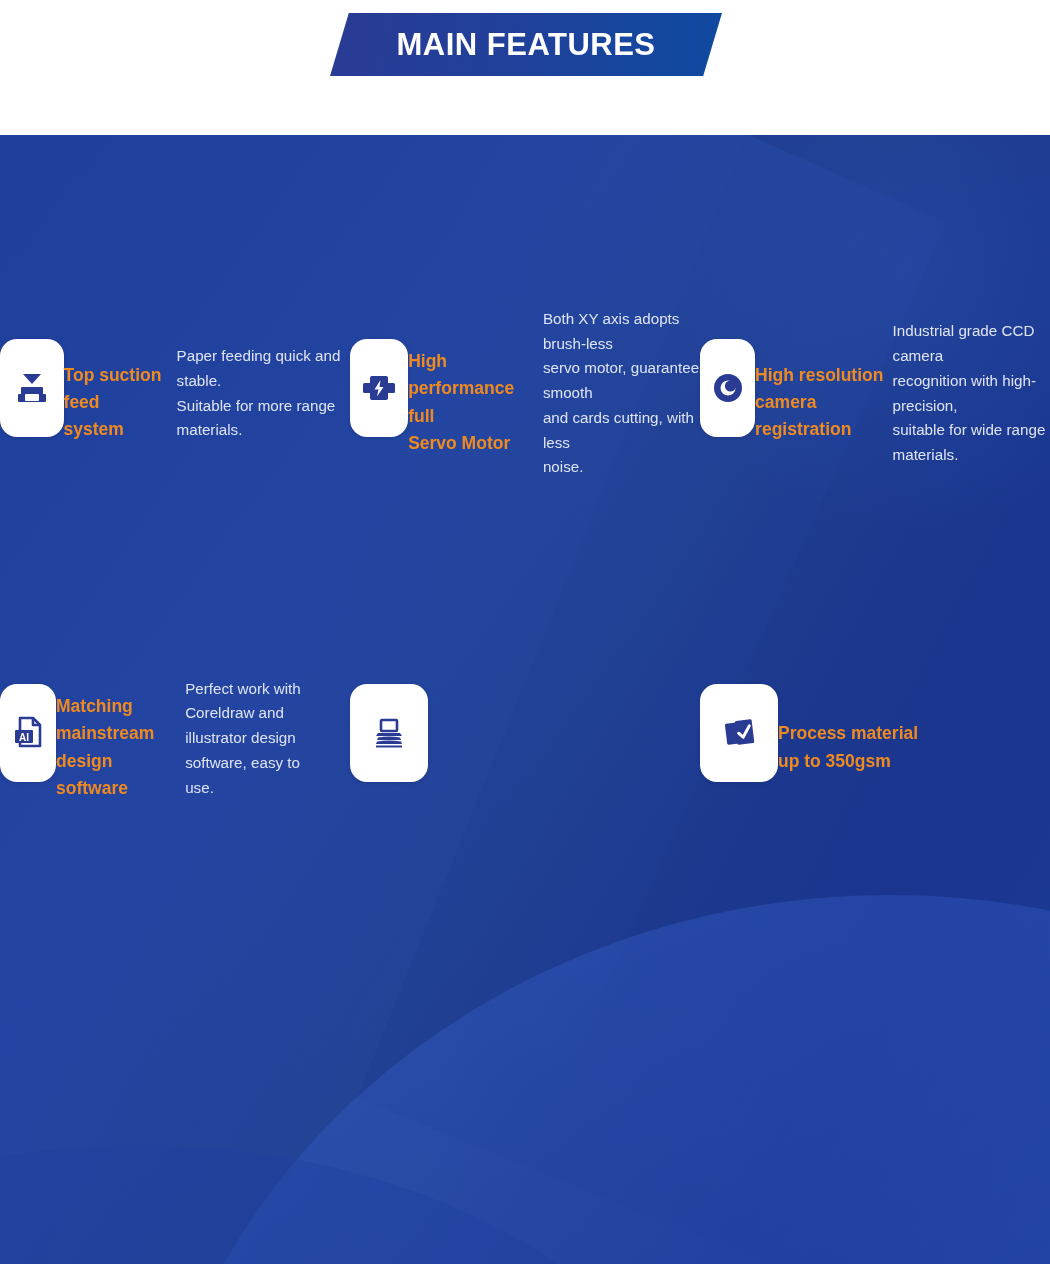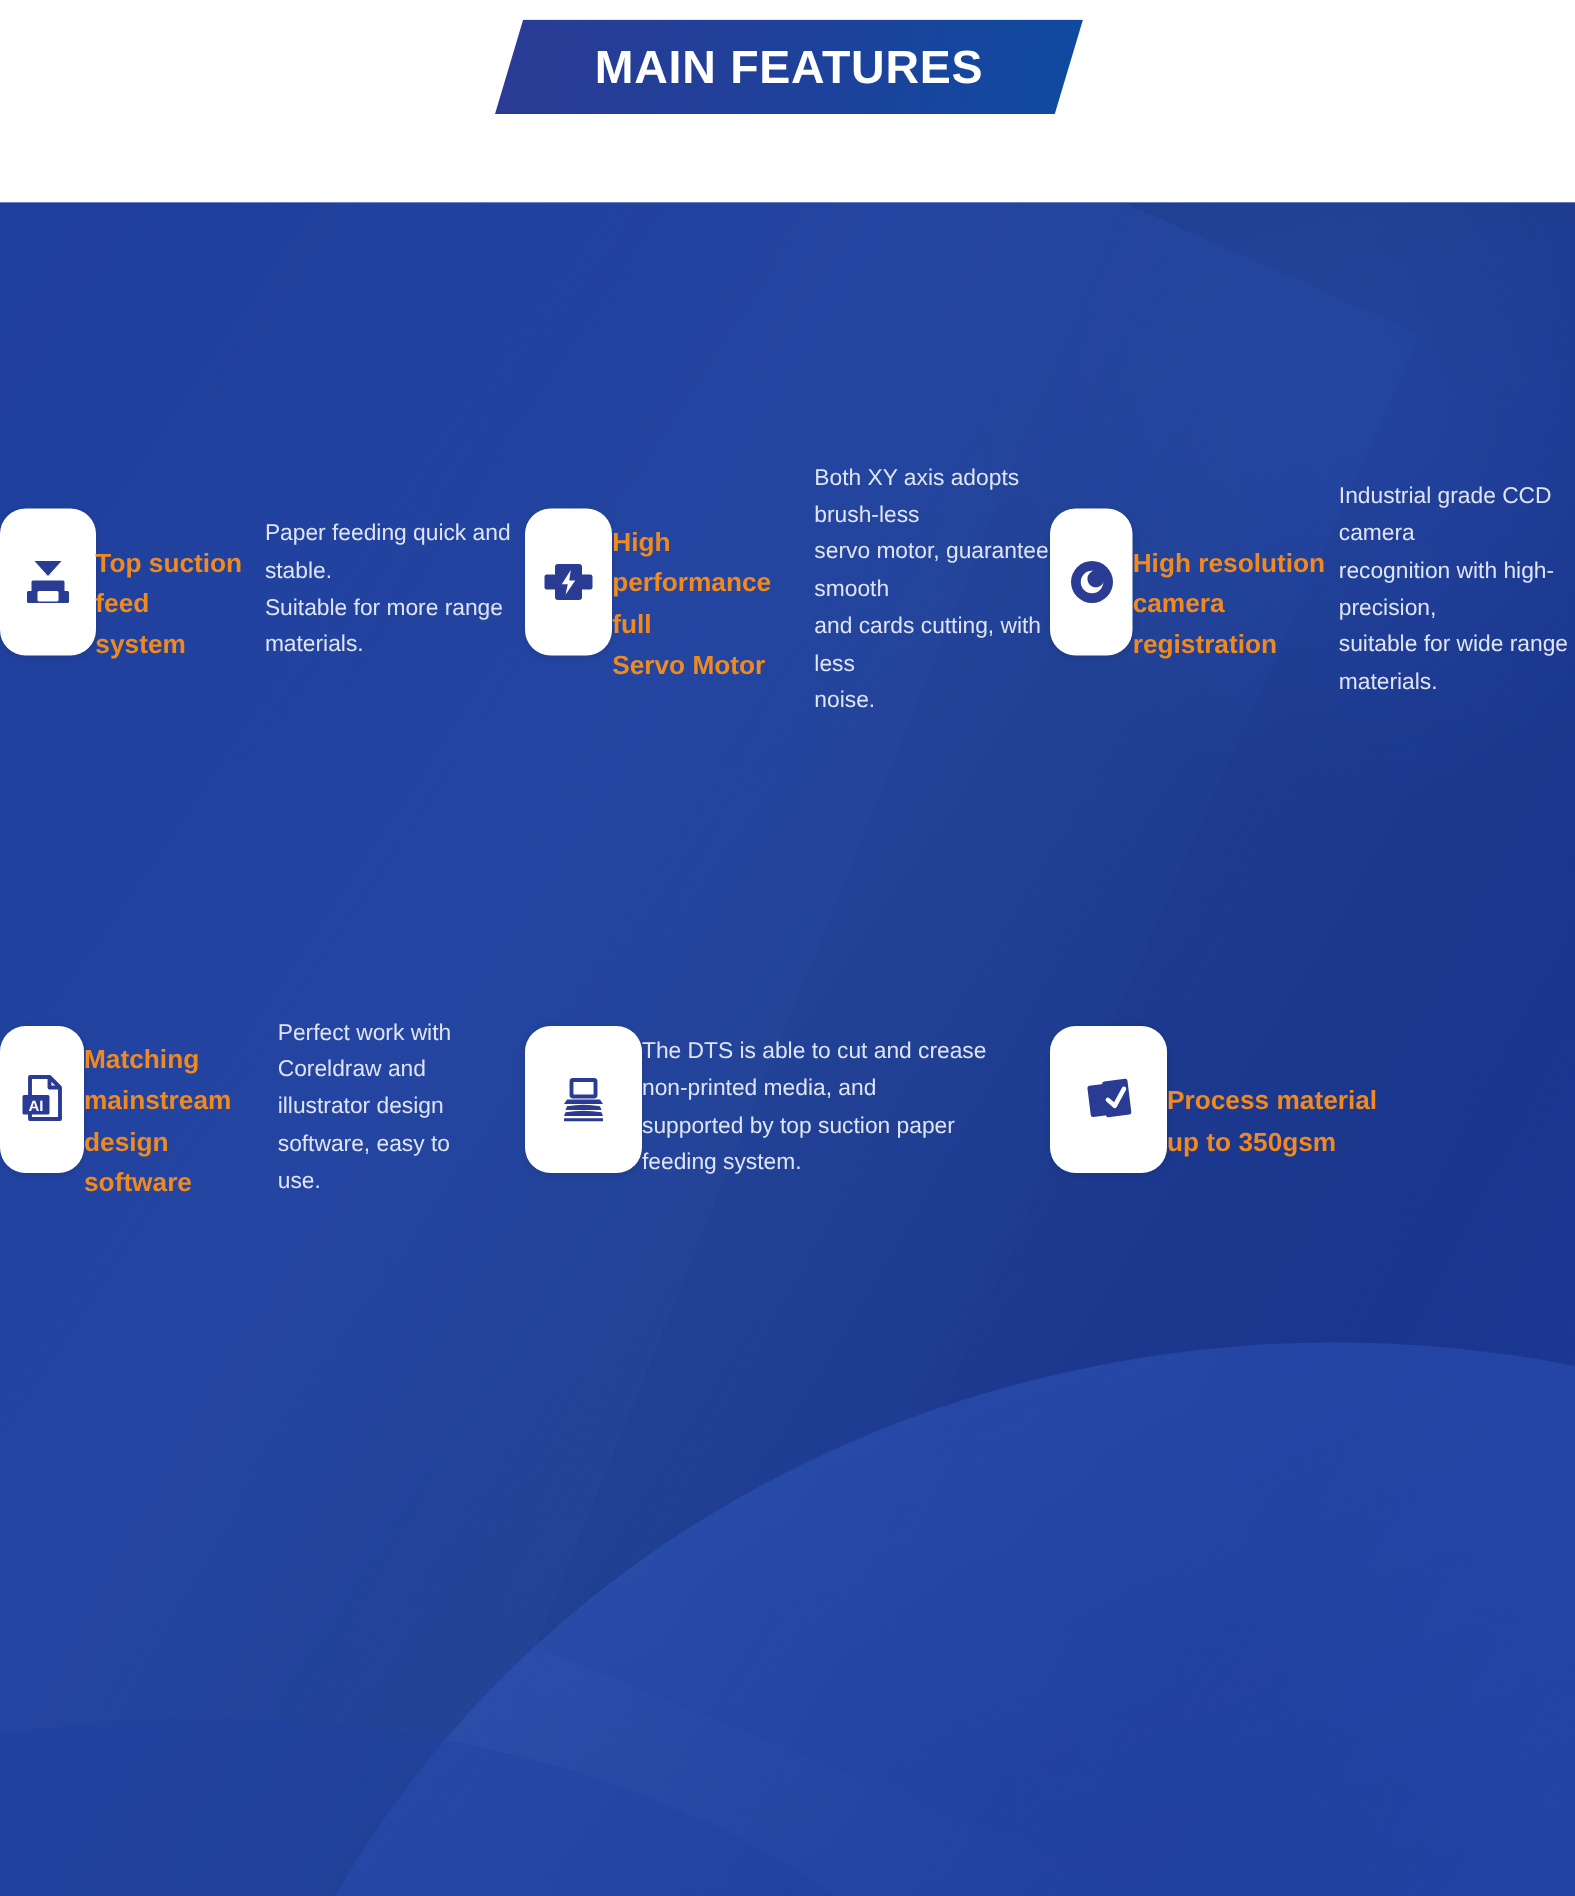--- a/index.html
+++ b/index.html
@@ -225,24 +225,20 @@
     <div class="card">
       <div class="icon-tile">
         <svg width="44" height="44" viewBox="0 0 44 44" aria-hidden="true">
           <rect x="14" y="9" width="16" height="11" rx="1" fill="none" stroke="#2a3b94" stroke-width="2.6"></rect>
           <path d="M11 22 L33 22 L35 25 L9 25 Z" fill="#2a3b94"></path>
           <path d="M11 26.5 Q22 24.5 33 26.5 L34 29 L10 29 Z" fill="#2a3b94"></path>
           <path d="M10 30.5 Q22 28.5 34 30.5 L35 33 L9 33 Z" fill="#2a3b94"></path>
           <path d="M9 34.5 L35 34.5 L35 36.5 L9 36.5 Z" fill="#2a3b94"></path>
         </svg>
       </div>
-      <div class="card-desc">The DTS is able to cut and crease
-non-printed media, and
-supported by top suction paper
-feeding system.</div>
     </div>
 
     <div class="card">
       <div class="icon-tile">
         <svg width="44" height="44" viewBox="0 0 44 44" aria-hidden="true">
           <rect x="9" y="12" width="15" height="21" rx="1.5" fill="#2a3b94" transform="rotate(-7 16.5 22.5)"></rect>
           <rect x="19" y="9" width="17" height="24" rx="1.5" fill="#2a3b94" transform="rotate(-7 27.5 21)"></rect>
           <path d="M21.5 21.5 L25.5 26 L33 15.5" fill="none" stroke="#ffffff" stroke-width="3" stroke-linecap="round" stroke-linejoin="round" transform="rotate(-7 27.5 21)"></path>
         </svg>
       </div>

